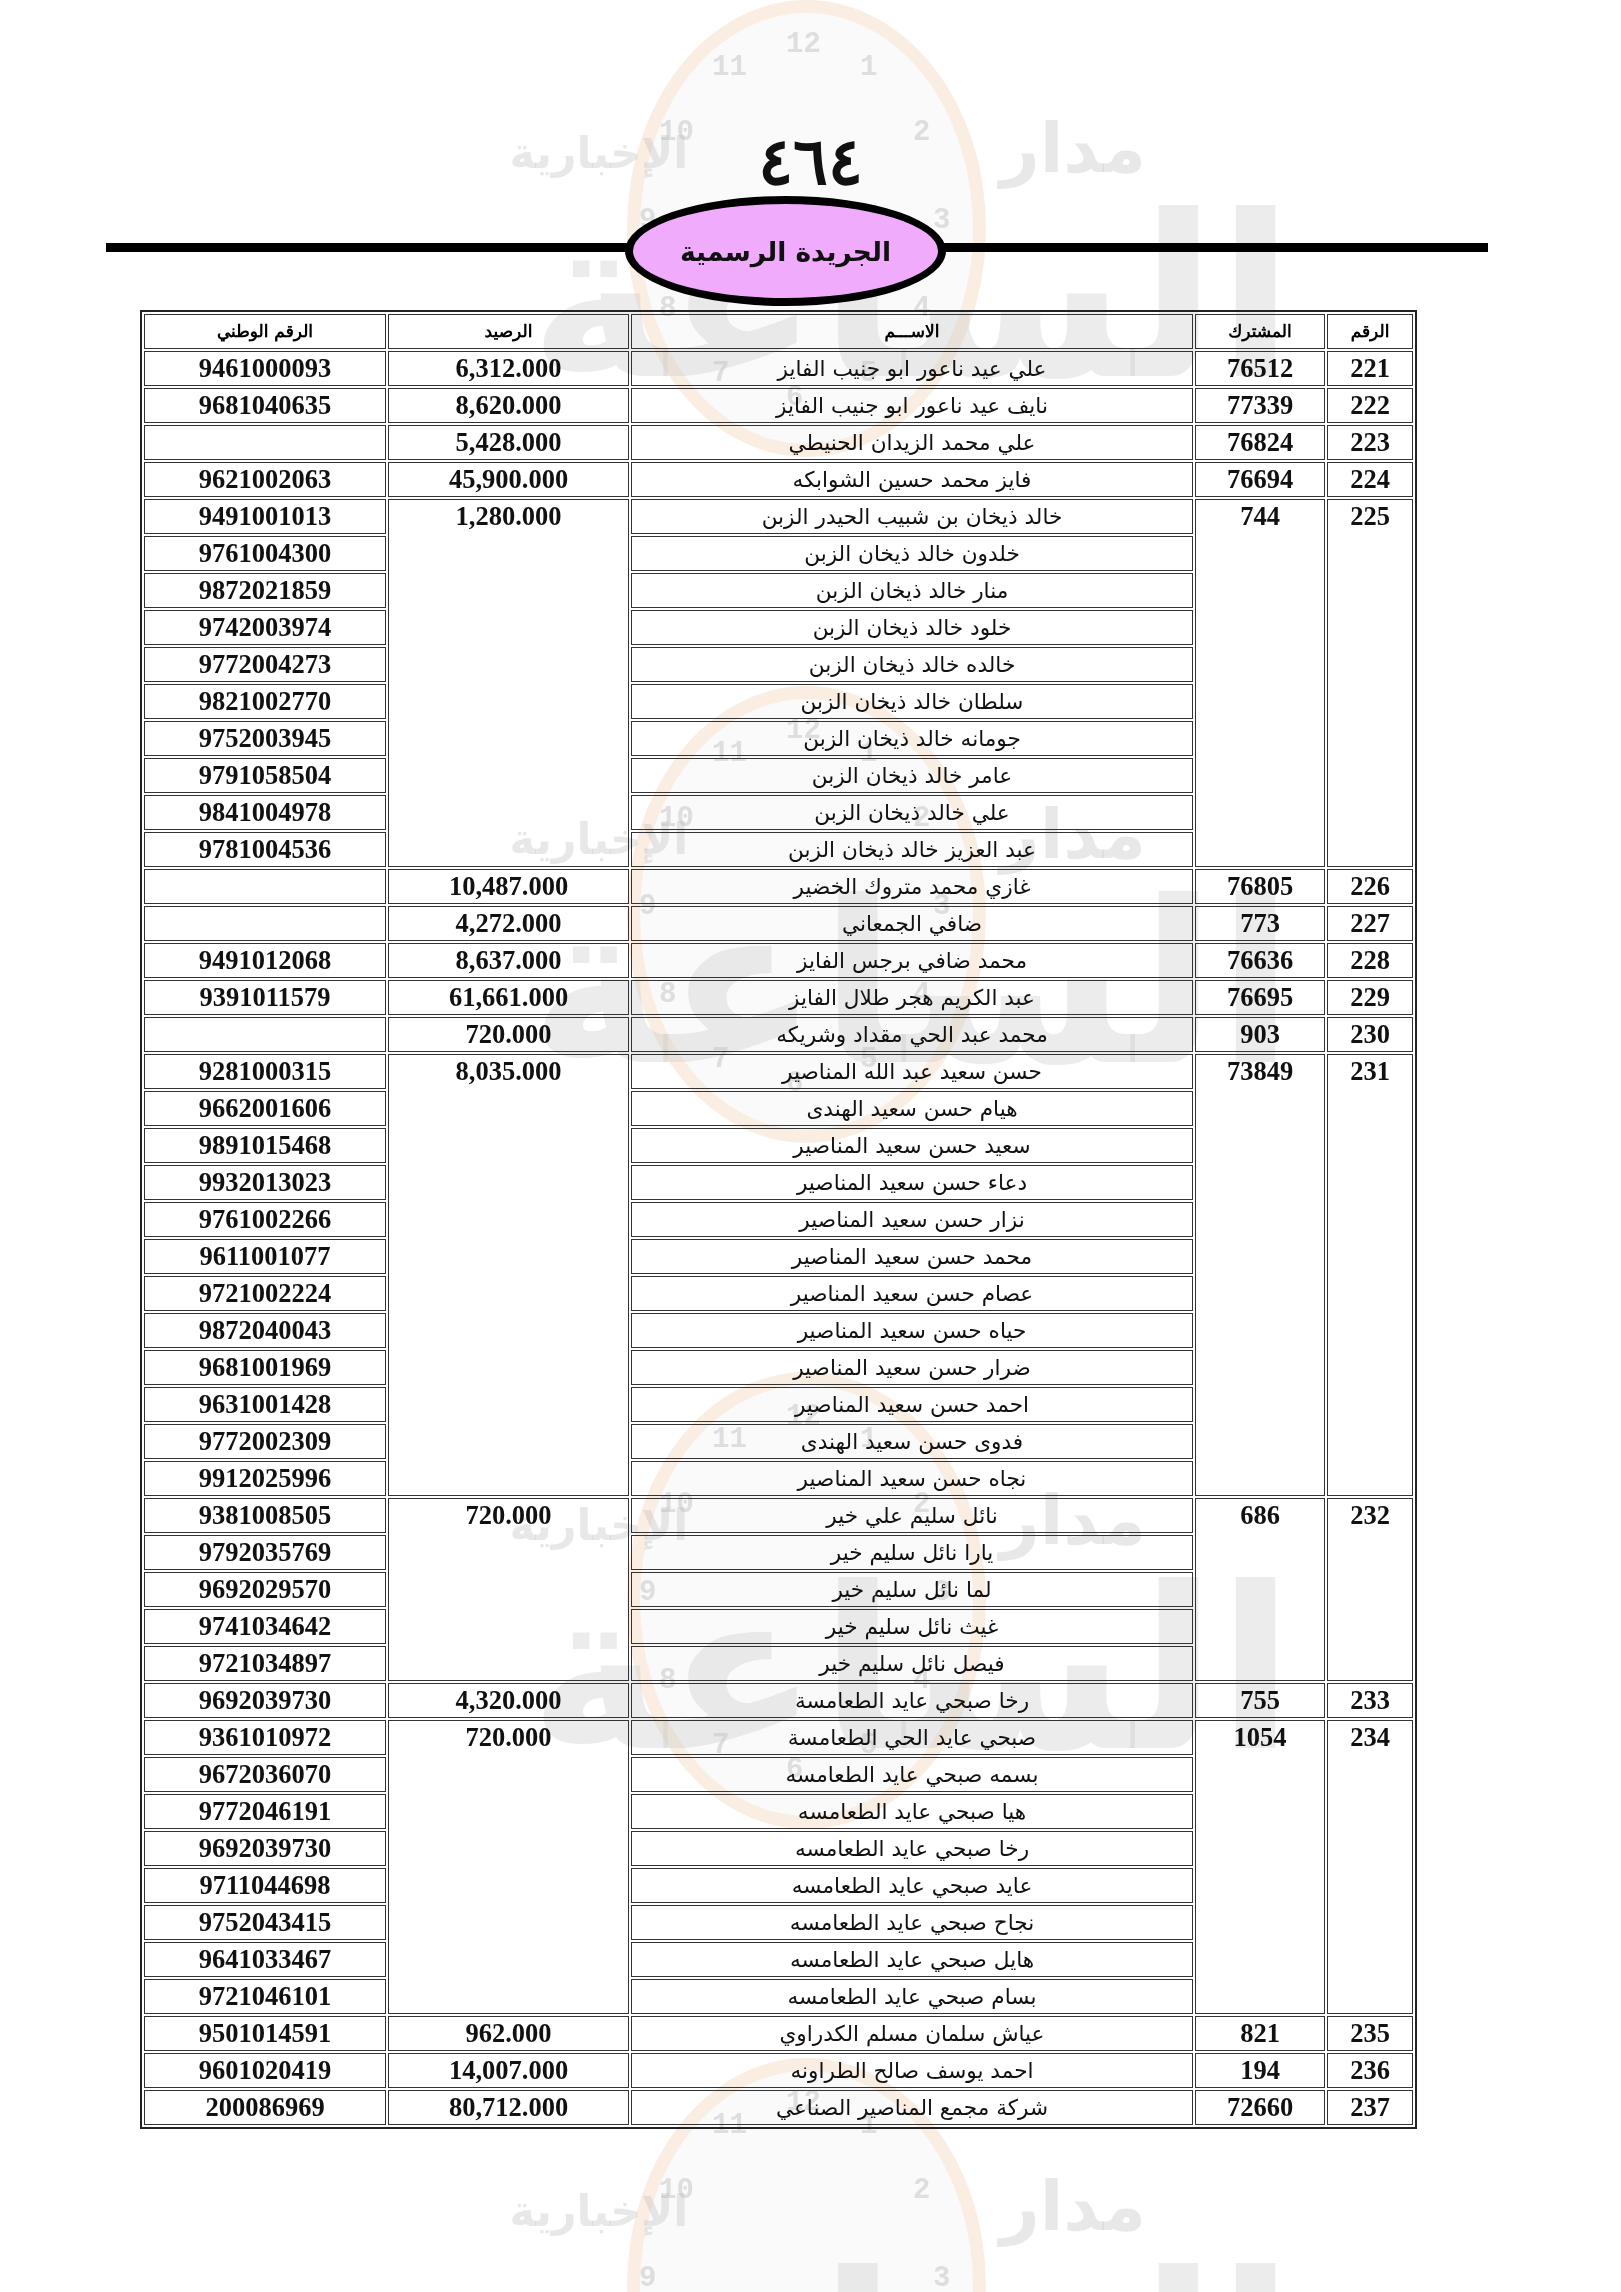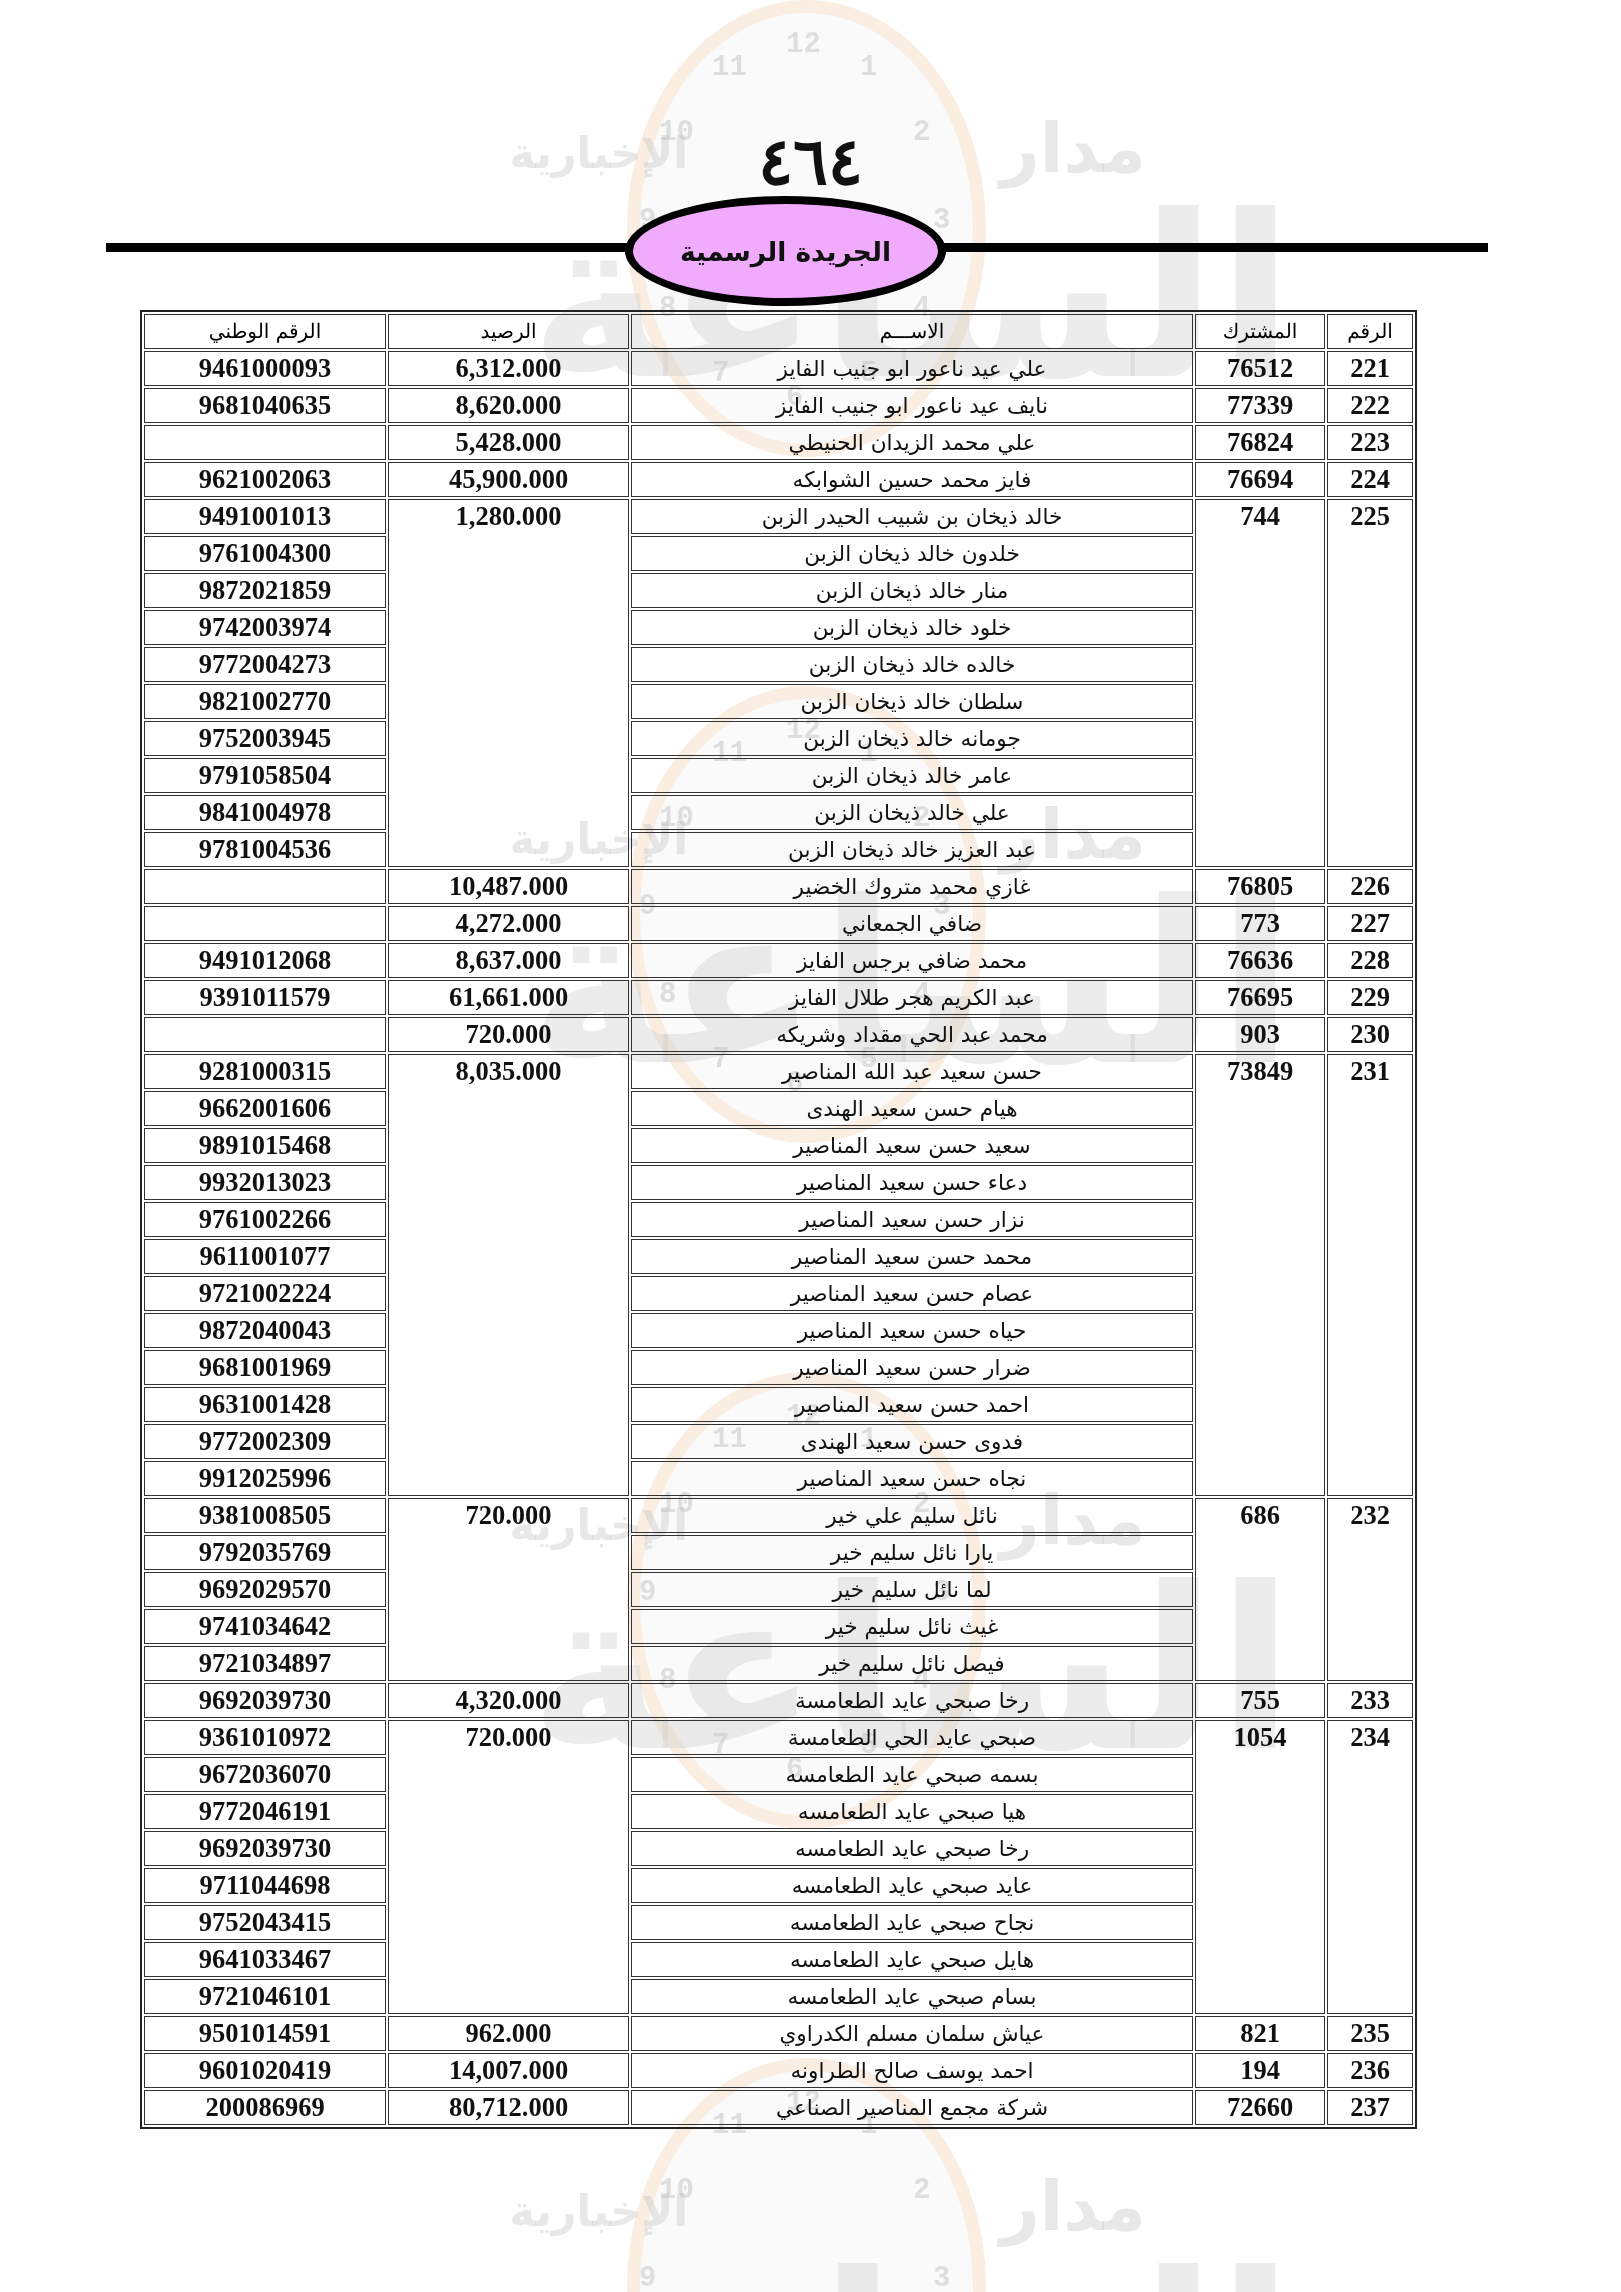--- a/index.html
+++ b/index.html
@@ -13,21 +13,21 @@
 
   .page-no { position:absolute; left:0; width:1621px; top:123px; text-align:center; font-size:65px; font-weight:bold; font-family:"DejaVu Serif", serif; z-index:2; color:#111; }
   .rule { position:absolute; top:243px; height:8.8px; background:#000; z-index:2; }
   .rule.left { left:106px; width:529px; }
   .rule.right { left:939px; width:549px; }
   .oval { position:absolute; left:625px; top:196px; width:321px; height:110px; border:8.8px solid #000; border-radius:50%; background:#f0abfc; box-sizing:border-box; z-index:3; display:flex; align-items:center; justify-content:center; }
   .oval span { font-family:"DejaVu Sans", sans-serif; font-weight:bold; font-size:26.5px; color:#111; direction:rtl; }
 
   table.reg { position:absolute; left:140px; top:310px; width:1272px; border-collapse:separate; border-spacing:2px; border:2px solid #222; z-index:2; direction:ltr; table-layout:fixed; background:rgba(255,255,255,0.0); }
   table.reg td, table.reg th { border:1.5px solid #333; padding:0; text-align:center; vertical-align:top; height:33px; line-height:33px; white-space:nowrap; overflow:hidden; }
-  table.reg th { font-family:"DejaVu Serif", serif; font-weight:normal; font-size:20px; direction:rtl; }
+  table.reg th { font-family:"DejaVu Serif", serif; font-weight:bold; font-size:17px; direction:rtl; }
   td.nid, td.bal, td.sub, td.num { font-family:"Liberation Serif", serif; font-weight:bold; font-size:26.5px; color:#111; }
   td.name { font-family:"DejaVu Sans", sans-serif; font-weight:normal; font-size:21.6px; direction:rtl; color:#111; }
   col.c-nid { width:242px; } col.c-bal { width:241px; } col.c-name { width:562px; } col.c-sub { width:130px; } col.c-num { width:86px; }
 </style>
 </head>
 <body>
 
 <div class="wm" style="top:-39px;">
     <div class="ring"></div>
     <span class="num" style="left: 296px; top: 67px;">12</span>

